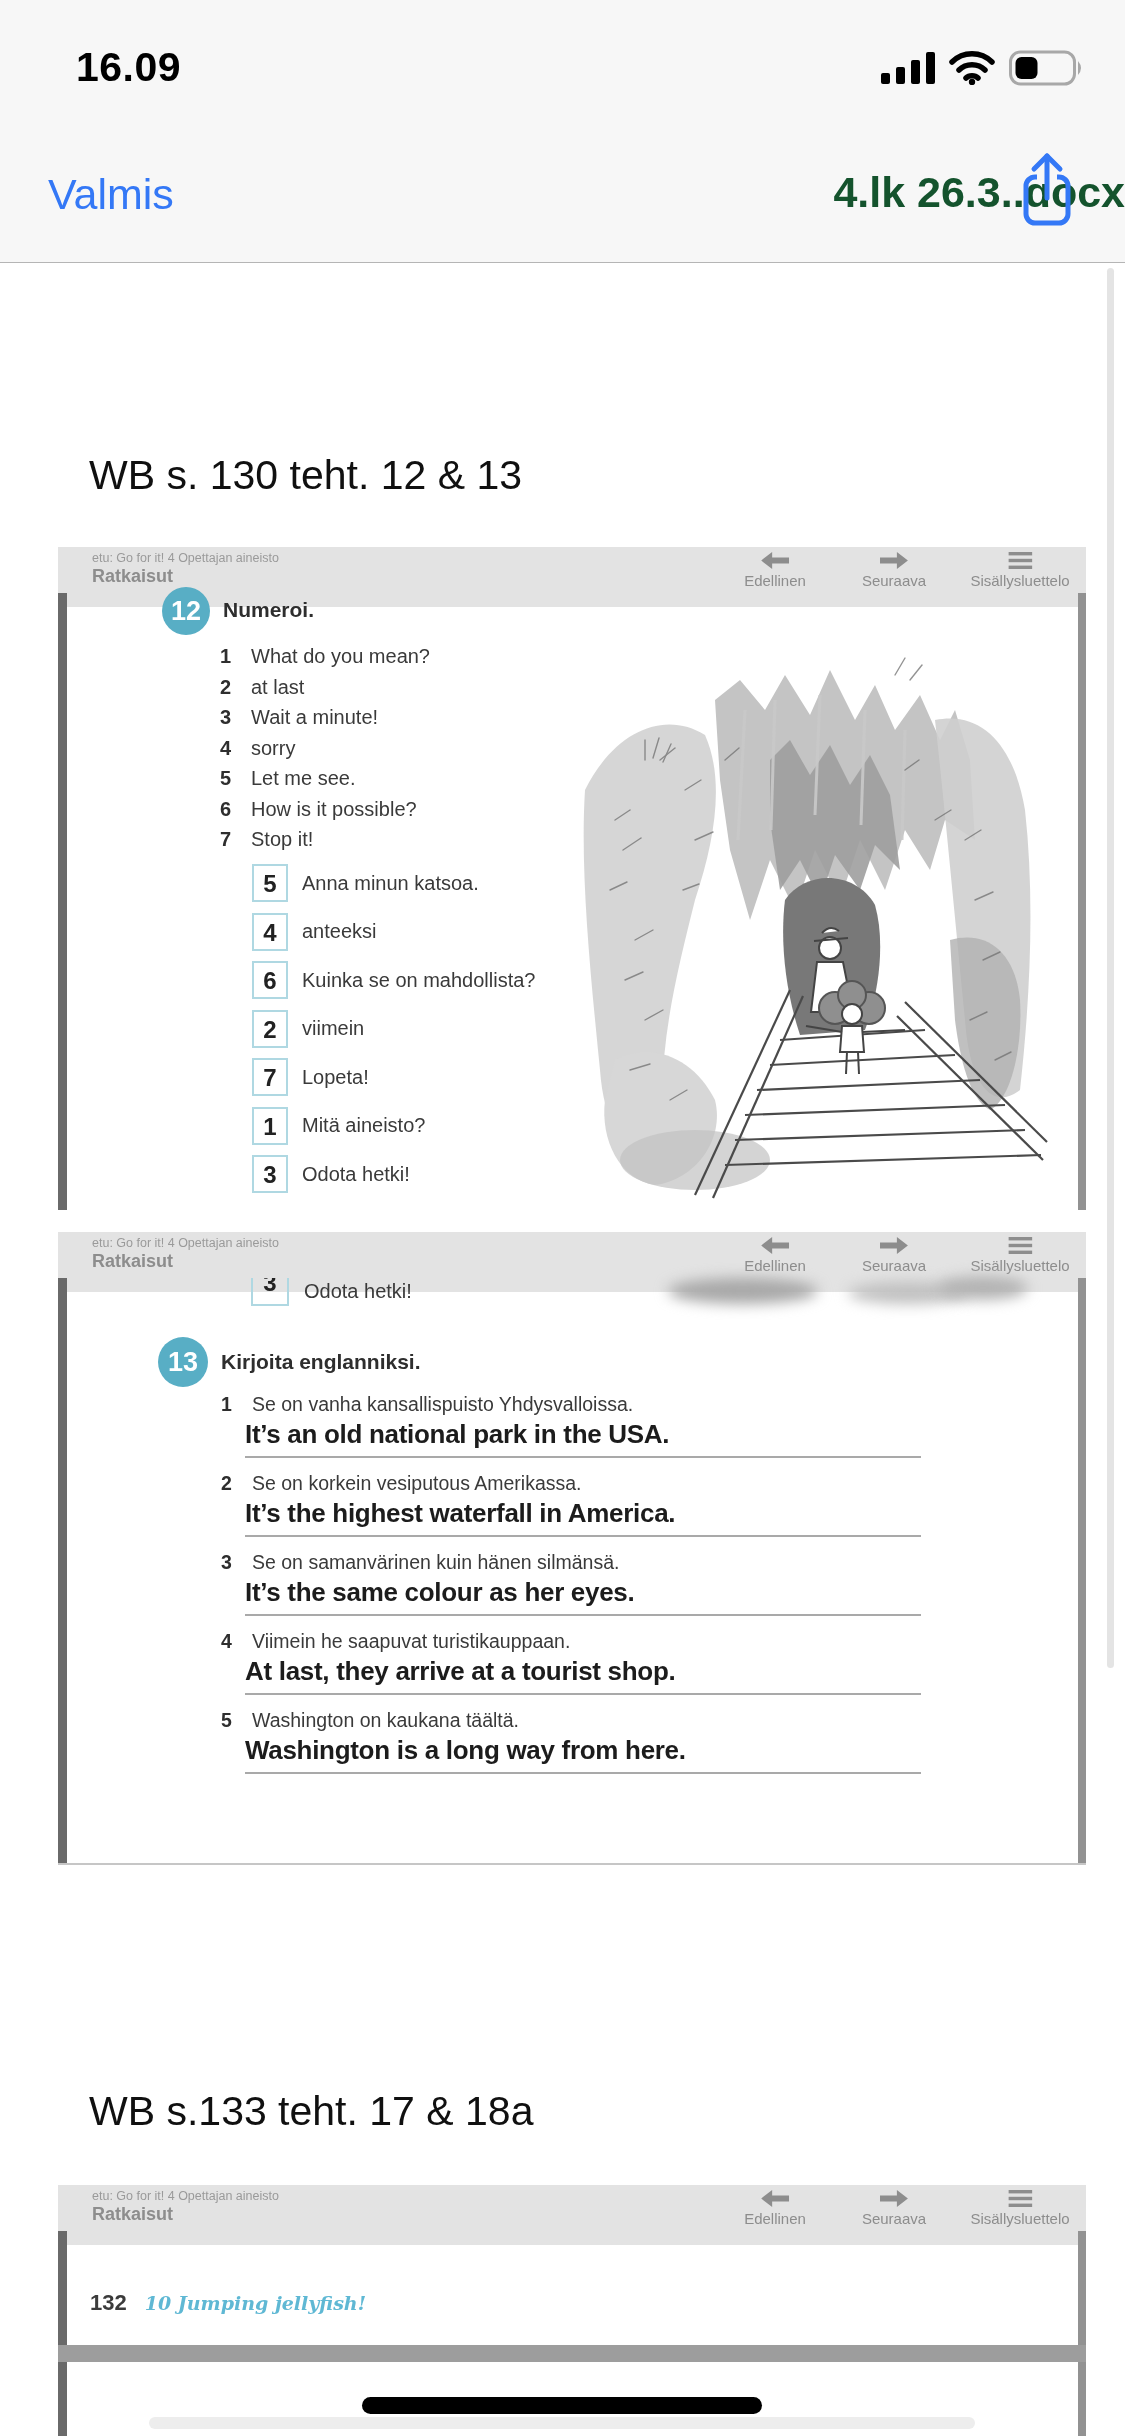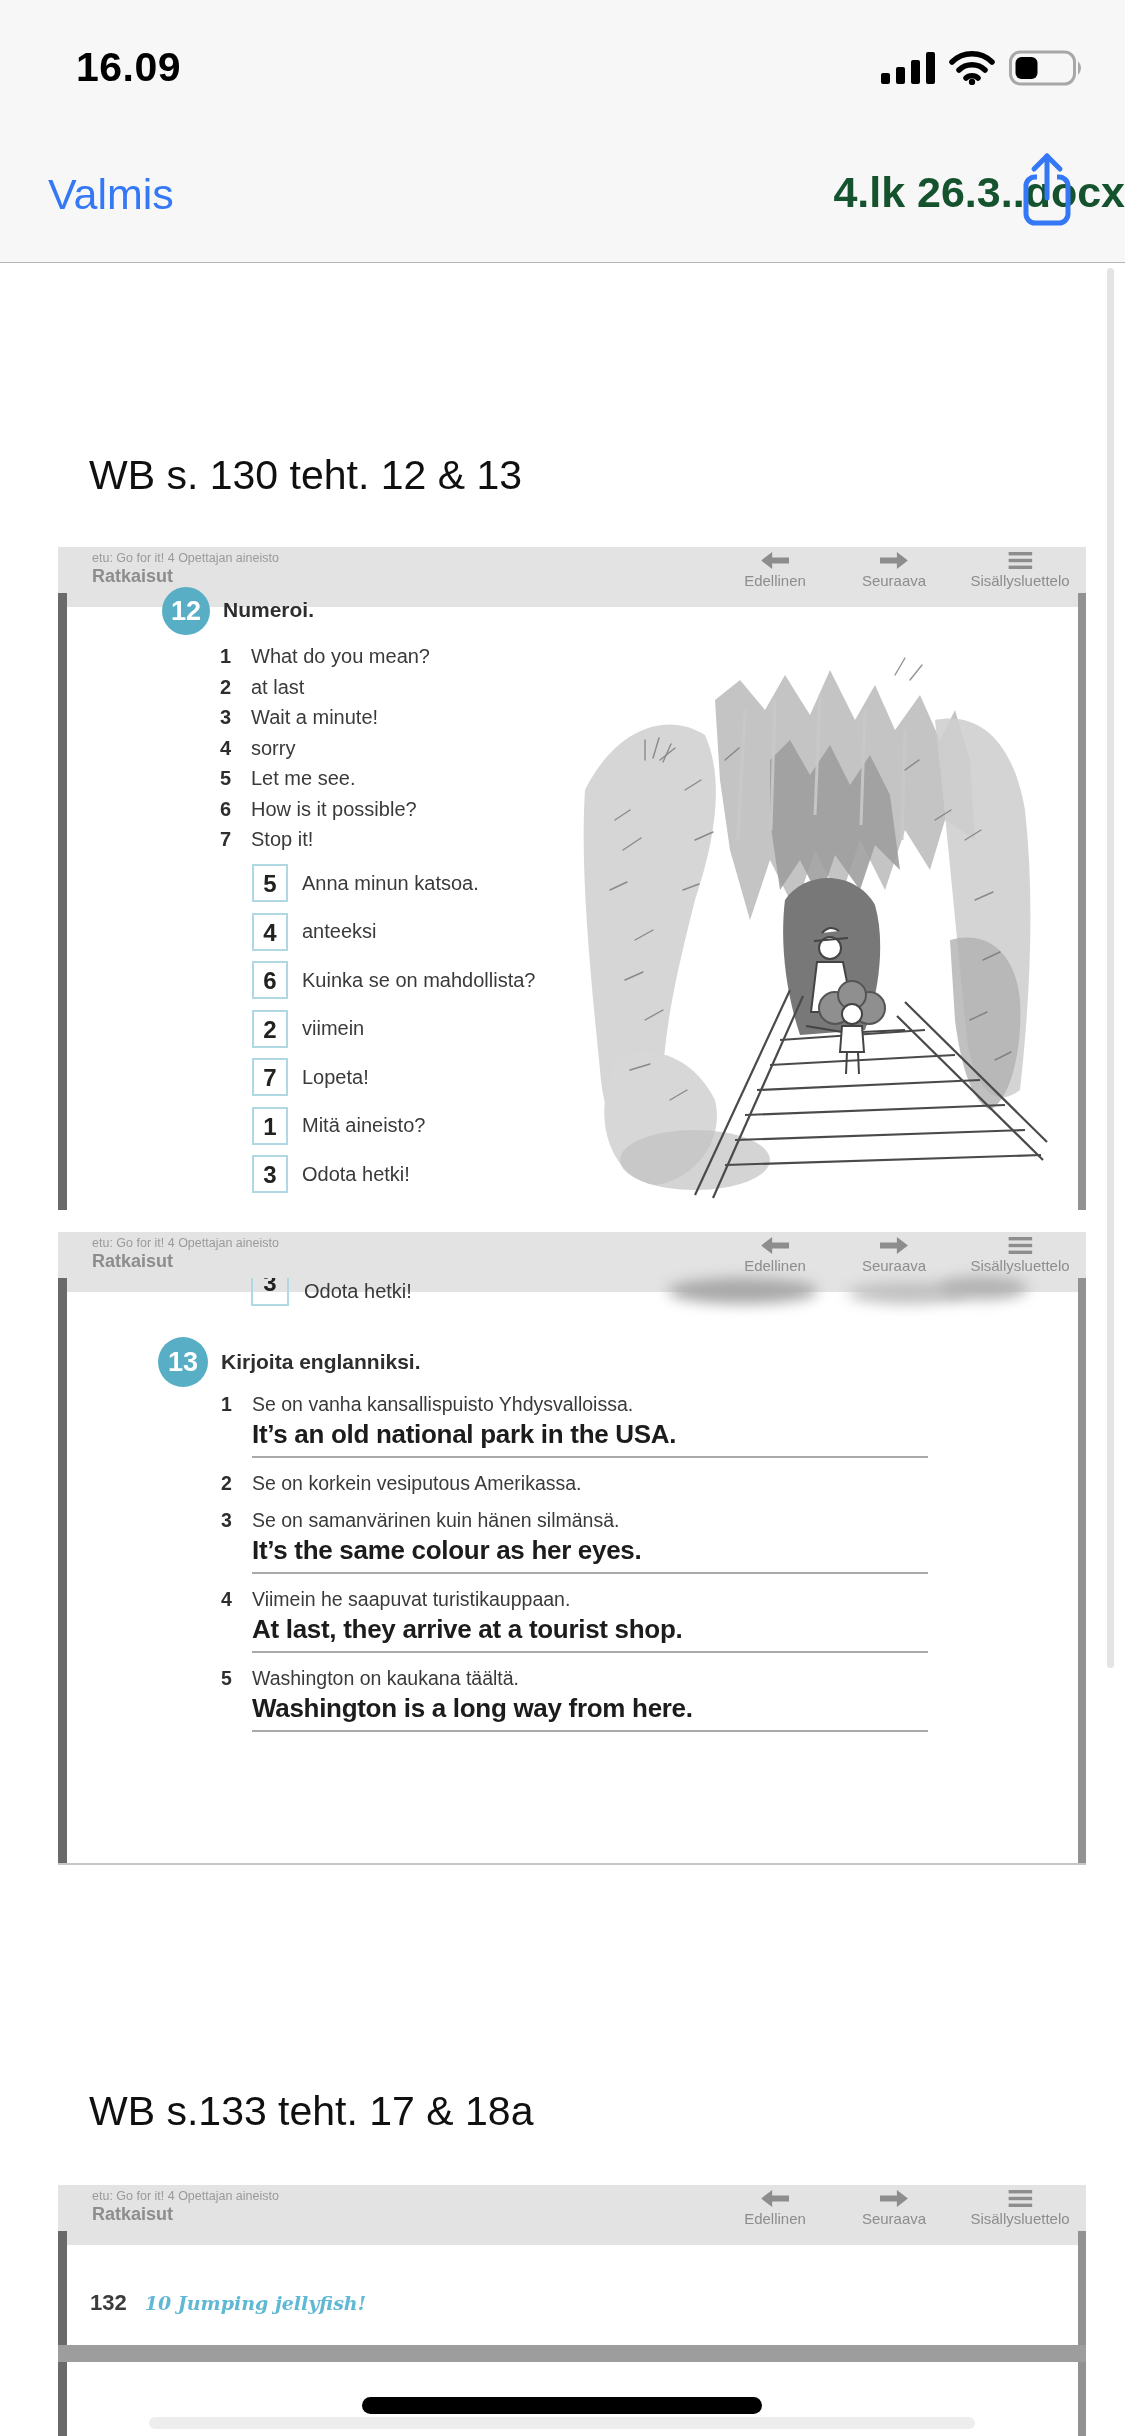--- a/index.html
+++ b/index.html
@@ -56,21 +56,21 @@
   .carryover { position:absolute; left:193px; top:44px; display:flex; align-items:flex-end; }
   .cbox { width:38px; height:28px; border:2px solid #AFD8E2; border-top:none; overflow:hidden; text-align:center; }
   .cbox span { display:block; margin-top:-9px; font-size:24px; font-weight:700; color:#222; }
   .clabel { margin-left:15px; font-size:20px; color:#3a3a3a; line-height:30px; white-space:nowrap; }
   .smudge { position:absolute; border-radius:50%; filter:blur(7px); }
 
   .witems { position:absolute; left:163px; top:160px; }
   .wi { margin-bottom:13px; }
   .fi-line { line-height:24px; font-size:19.5px; color:#3a3a3a; white-space:nowrap; }
   .fi-line .num { display:inline-block; width:31px; font-weight:700; color:#2e2e2e; }
-  .en { margin-left:31px; width:676px; font-size:26px; font-weight:700; color:#1c1c1c; letter-spacing:-0.3px; padding:3px 0 6px 0; border-bottom:2px solid #a9a9a9; white-space:nowrap; }
+  .en { margin-left:24px; width:676px; font-size:26px; font-weight:700; color:#1c1c1c; letter-spacing:-0.3px; padding:3px 0 6px 0; border-bottom:2px solid #a9a9a9; white-space:nowrap; }
 
   
   .pagefoot { position:absolute; left:32px; top:105px; display:flex; align-items:baseline; }
   .pagenum { font-size:22px; font-weight:700; color:#3b3b3b; }
   .chapter { margin-left:18px; font-family:"DejaVu Serif", serif; font-style:italic; font-weight:700; font-size:19px; color:#5FB8D4; }
   .greyband { position:absolute; left:0; top:160px; width:100%; height:17px; background:#9d9d9d; }
   .bottombar { position:absolute; left:91px; top:232px; width:826px; height:12px; border-radius:6px; background:#ededed; }
 
   
   .main-scrollbar { position:absolute; left:1107px; top:268px; width:7px; height:1400px; border-radius:4px; background:#e4e4e4; z-index:6; }
@@ -309,20 +309,21 @@
     <div class="badge badge13">13</div>
     <div class="instr" style="left:163px; top:118px;">Kirjoita englanniksi.</div>
 
     <div class="witems">
       <div class="wi">
         <div class="fi-line"><span class="num">1</span><span>Se on vanha kansallispuisto Yhdysvalloissa.</span></div>
         <div class="en">It’s an old national park in the USA.</div>
       </div>
       <div class="wi">
         <div class="fi-line"><span class="num">2</span><span>Se on korkein vesiputous Amerikassa.</span></div>
+        <div class="en">It’s the highest waterfall in America.</div>
       </div>
       <div class="wi">
         <div class="fi-line"><span class="num">3</span><span>Se on samanvärinen kuin hänen silmänsä.</span></div>
         <div class="en">It’s the same colour as her eyes.</div>
       </div>
       <div class="wi">
         <div class="fi-line"><span class="num">4</span><span>Viimein he saapuvat turistikauppaan.</span></div>
         <div class="en">At last, they arrive at a tourist shop.</div>
       </div>
       <div class="wi">

